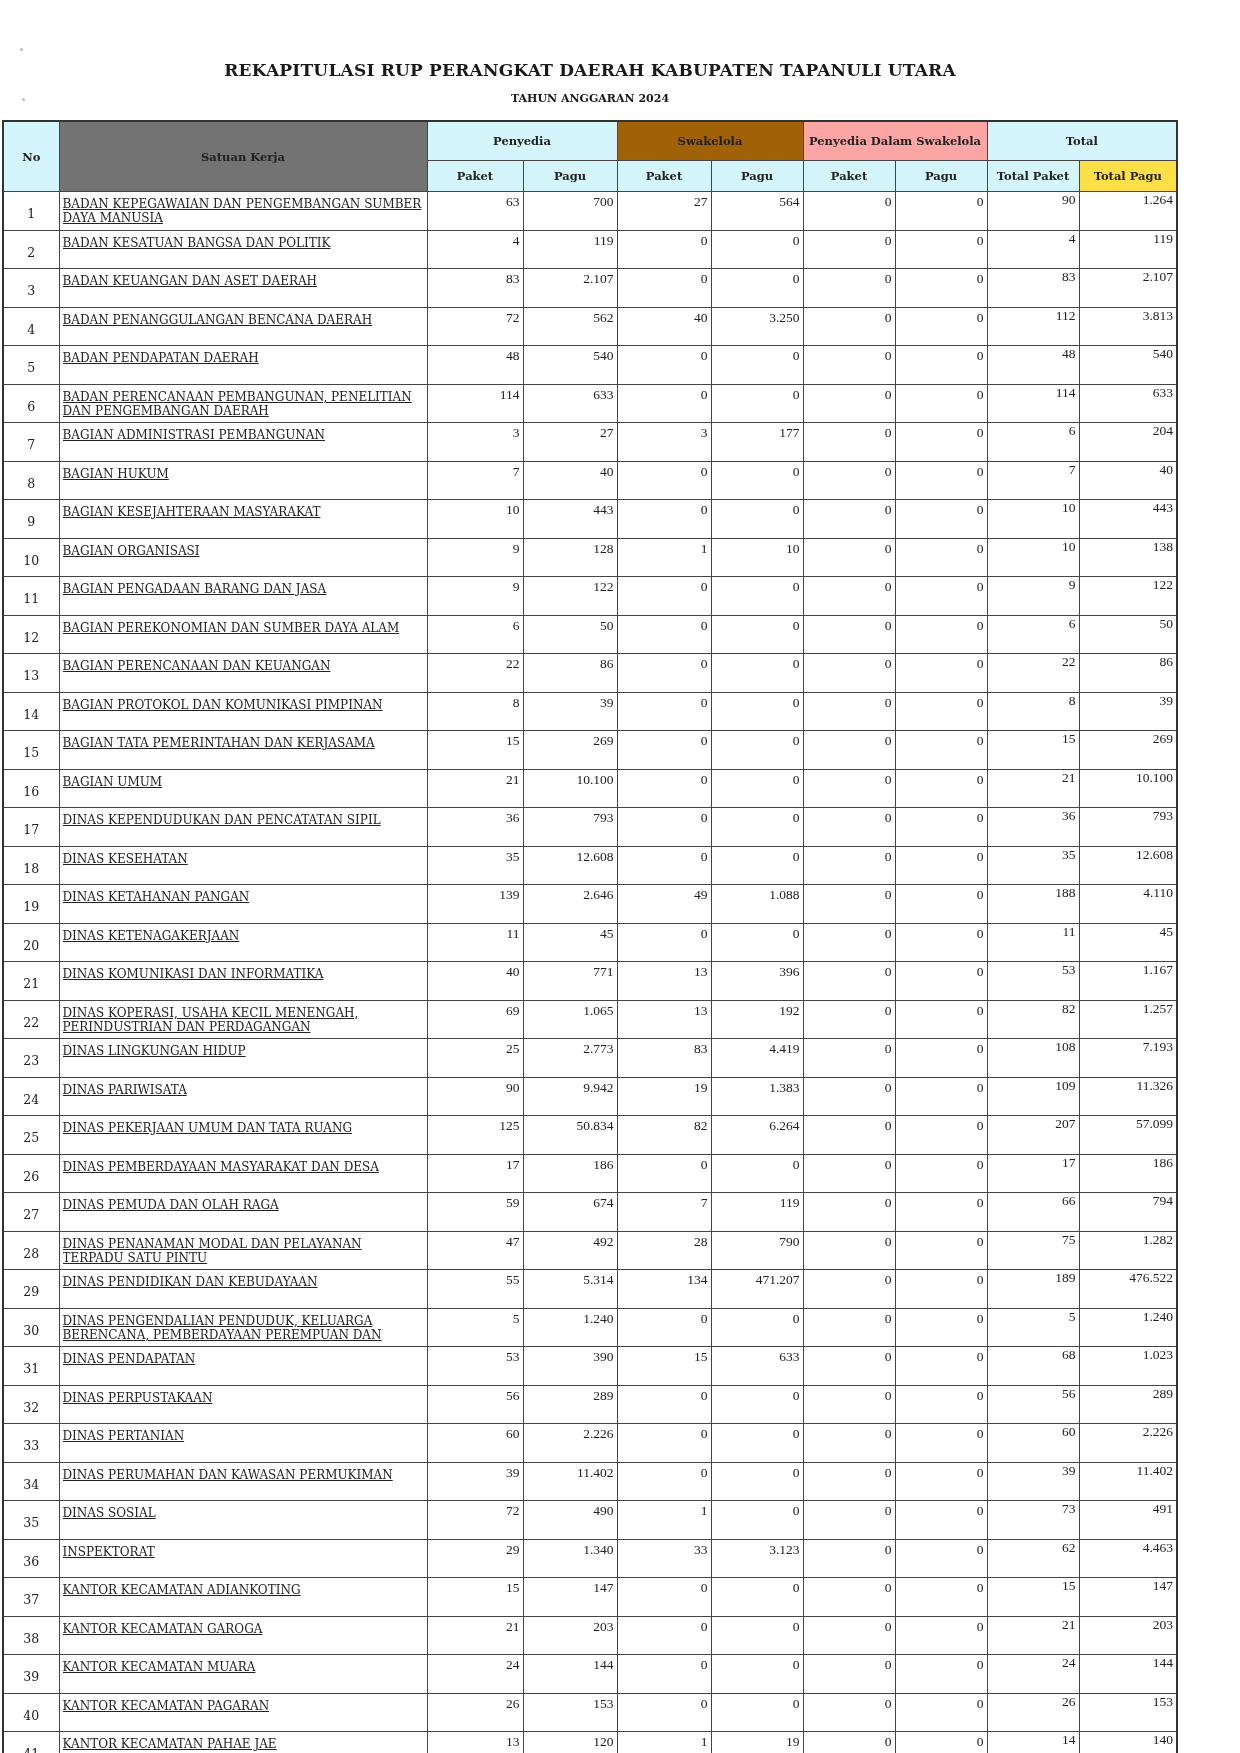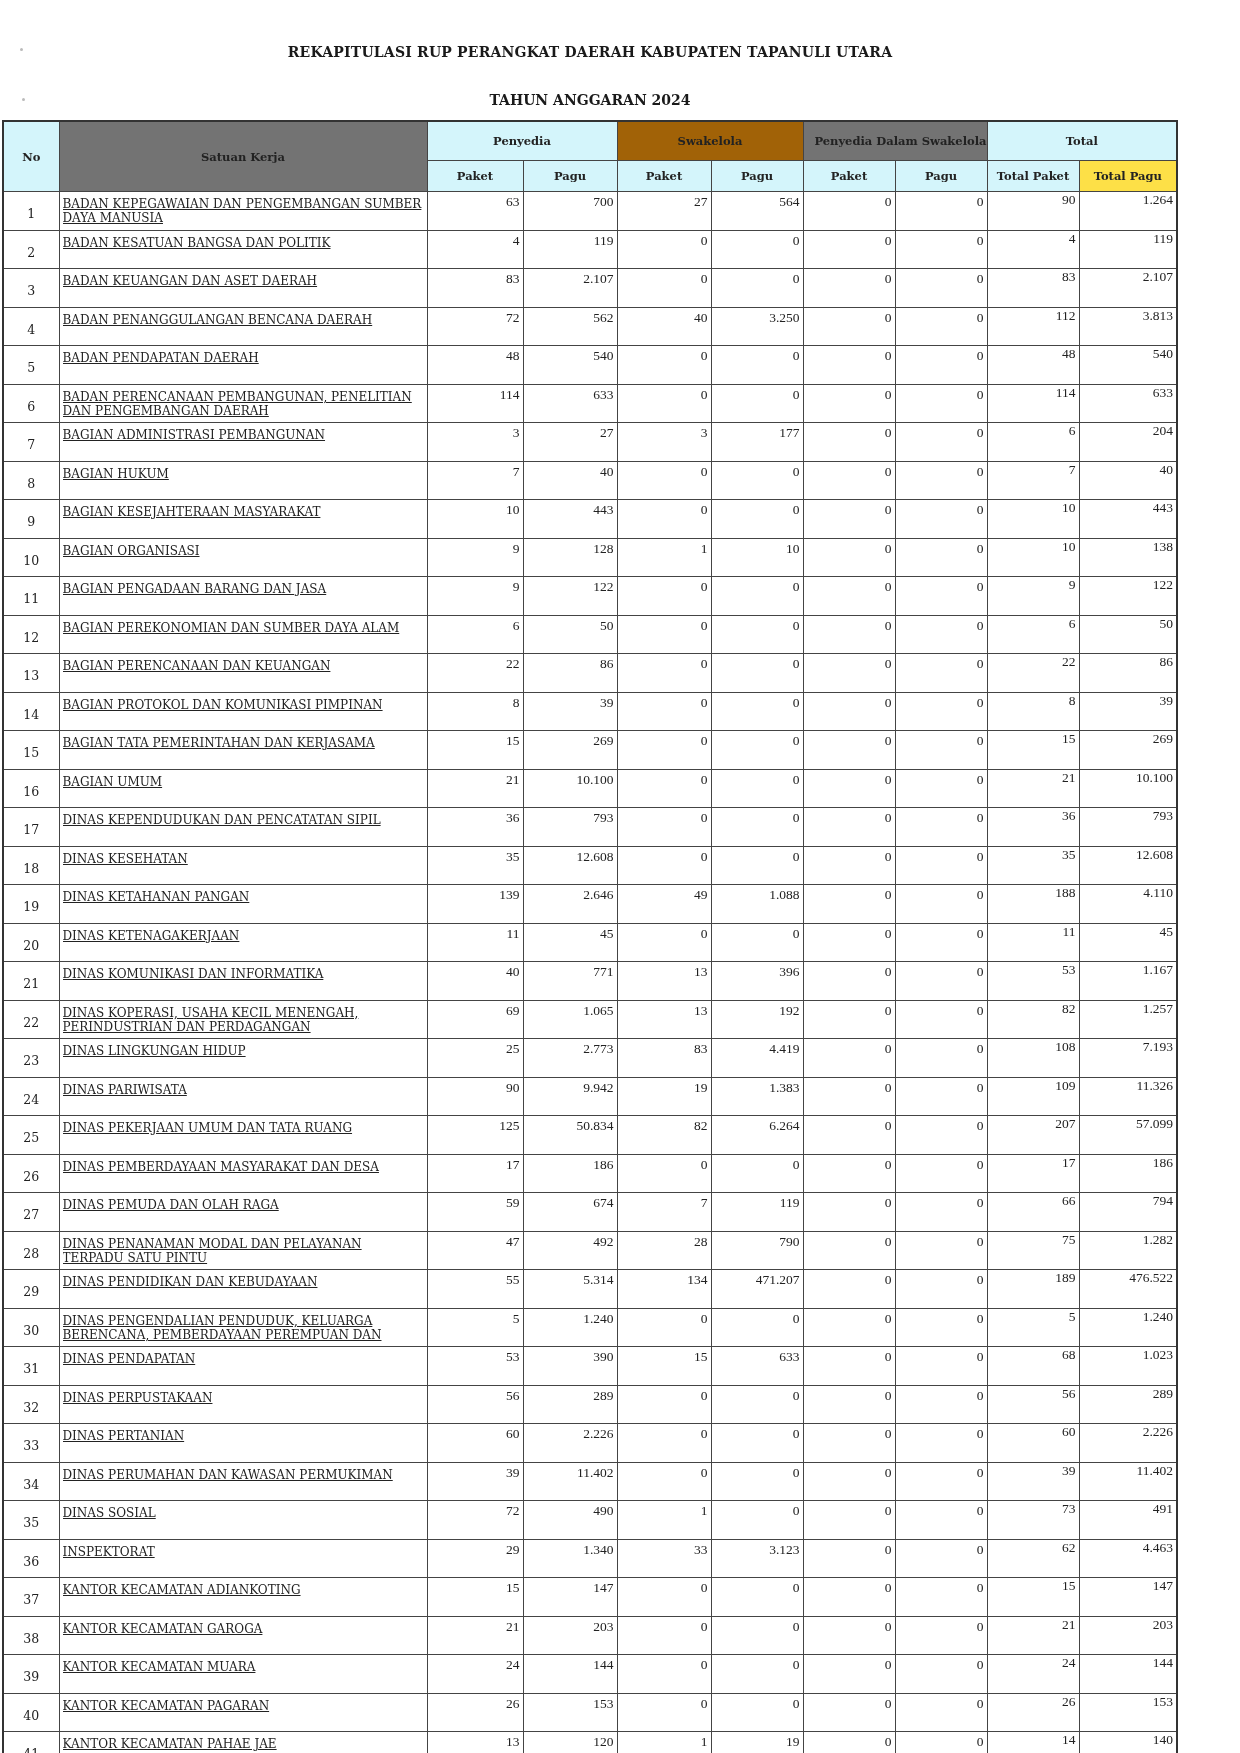--- a/index.html
+++ b/index.html
@@ -1,18 +1,18 @@
 <!DOCTYPE html>
 <html><head>
 <meta charset="utf-8">
 <style>
   html, body { margin: 0; padding: 0; background: #ffffff; }
   body { width: 1240px; height: 1753px; position: relative; overflow: hidden; font-family: "DejaVu Serif", serif; color: #222; }
-  .page-title { position: absolute; left: 0; width: 1180px; top: 44px; text-align: center; font-family: "DejaVu Serif", serif; font-weight: bold; font-size: 14px; letter-spacing: 0.2px; color: #1a1a1a; }
-  .page-subtitle { position: absolute; left: 0; width: 1180px; top: 92px; text-align: center; font-family: "DejaVu Serif", serif; font-weight: bold; font-size: 14px; color: #1a1a1a; }
+  .page-title { position: absolute; left: 0; width: 1180px; top: 60px; text-align: center; font-family: "DejaVu Serif", serif; font-weight: bold; font-size: 17px; letter-spacing: 0.2px; color: #1a1a1a; }
+  .page-subtitle { position: absolute; left: 0; width: 1180px; top: 92px; text-align: center; font-family: "DejaVu Serif", serif; font-weight: bold; font-size: 11px; color: #1a1a1a; }
   .speck { position: absolute; width: 3px; height: 3px; background: #bbb; border-radius: 50%; }
   table.rekap { position: absolute; left: 2px; top: 120px; width: 1174px; border-collapse: collapse; table-layout: fixed; border: 2px solid #333; }
   table.rekap th, table.rekap td { border: 1px solid #444; }
   table.rekap th { background: #d4f5fb; font-family: "DejaVu Serif", serif; font-weight: bold; font-size: 11.5px; color: #222; text-align: center; padding: 0; }
   table.rekap thead tr.h1 th { height: 38px; }
   table.rekap thead tr.h2 th { height: 30px; }
   table.rekap tbody td { height: 31.5px; font-size: 12.5px; padding: 0 3px; vertical-align: top; }
   td.c-no { text-align: center; font-family: "DejaVu Serif", serif; vertical-align: middle !important; padding-top: 6px !important; }
   td.c-name { font-family: "DejaVu Serif", serif; font-size: 12px !important; text-align: left; padding-top: 5px !important; line-height: 14px; overflow: hidden; white-space: normal; text-decoration: underline; }
   td.c-num { text-align: right; font-family: "Liberation Serif", serif; font-size: 13.5px !important; padding-top: 2px !important; padding-right: 3px !important; }
@@ -40,21 +40,21 @@
     <col style="width:92px">
     <col style="width:92px">
     <col style="width:98px">
   </colgroup>
   <thead>
     <tr class="h1">
       <th rowspan="2" style="background: rgb(212, 245, 251);">No</th>
       <th rowspan="2" style="background: #737373;">Satuan Kerja</th>
       <th colspan="2" style="background: rgb(212, 245, 251);">Penyedia</th>
       <th colspan="2" style="background: #a16207;">Swakelola</th>
-      <th colspan="2" style="background: #737373; text-align: right;">Penyedia Dalam Swakelola</th>
+      <th colspan="2" style="background: #fca5a5;">Penyedia Dalam Swakelola</th>
       <th colspan="2" style="background: rgb(212, 245, 251);">Total</th>
     </tr>
     <tr class="h2">
       <th style="background: rgb(212, 245, 251);">Paket</th>
       <th style="background: rgb(212, 245, 251);">Pagu</th>
       <th style="background: rgb(212, 245, 251);">Paket</th>
       <th style="background: rgb(212, 245, 251);">Pagu</th>
       <th style="background: rgb(212, 245, 251);">Paket</th>
       <th style="background: rgb(212, 245, 251);">Pagu</th>
       <th style="background: rgb(212, 245, 251);">Total Paket</th>

